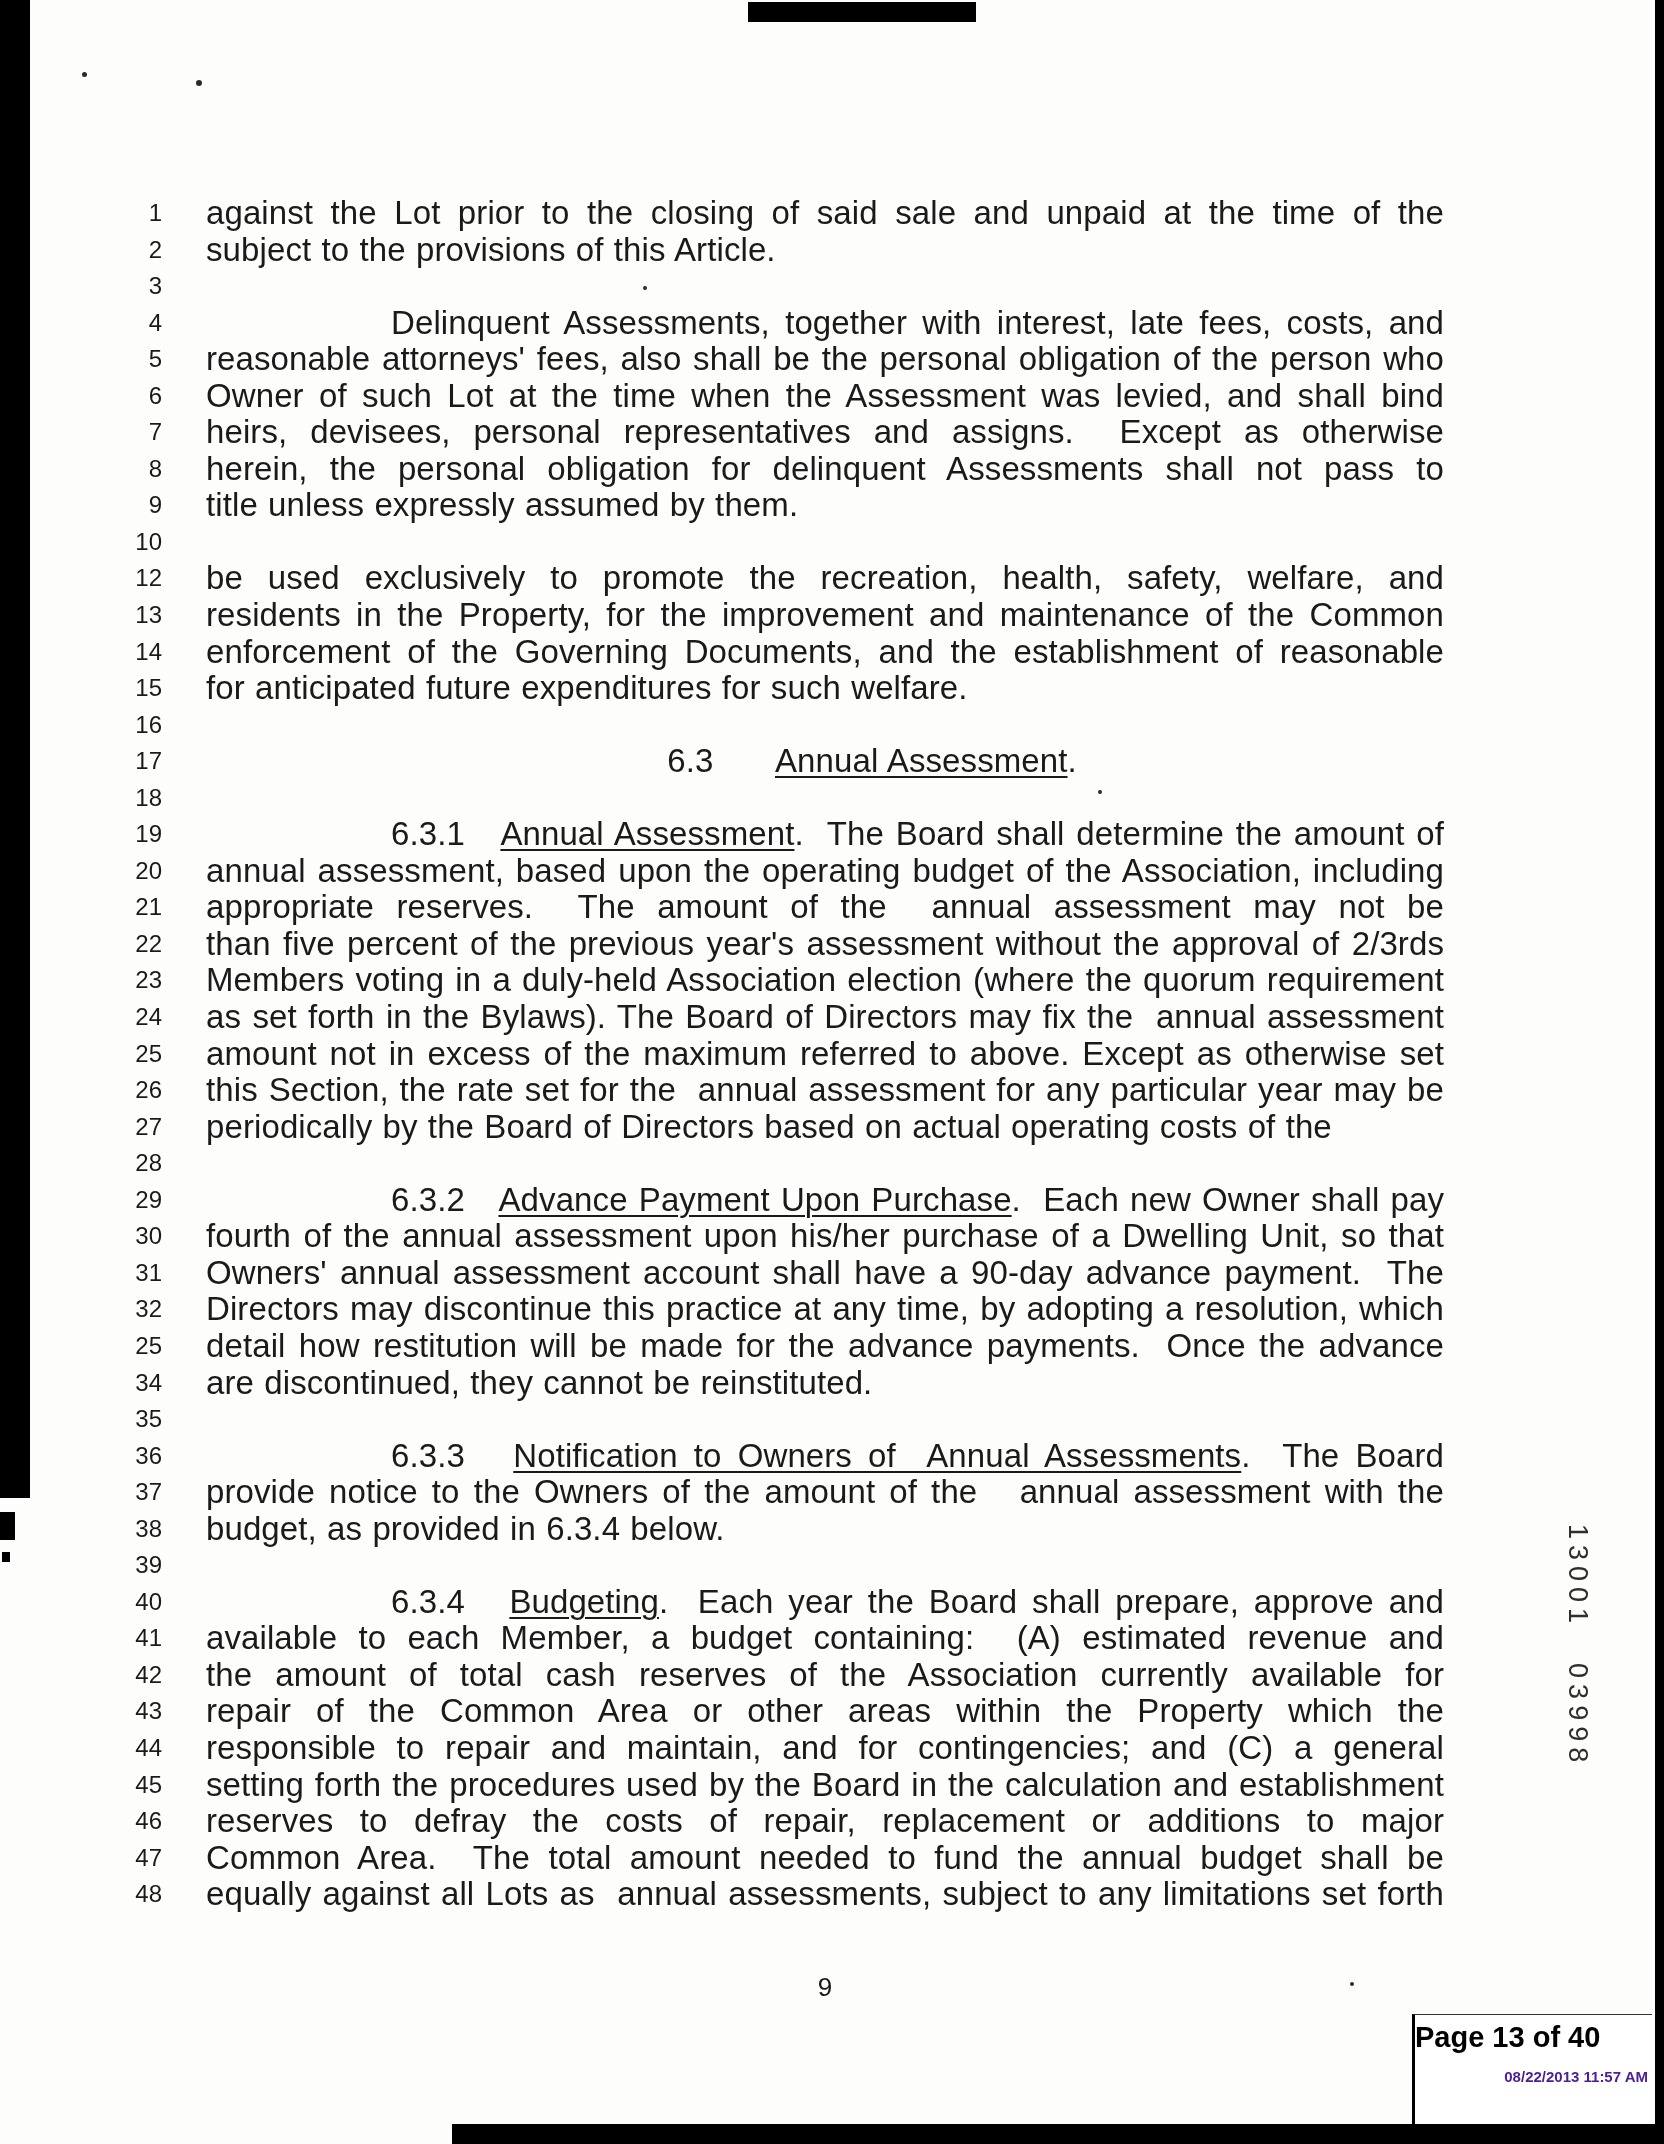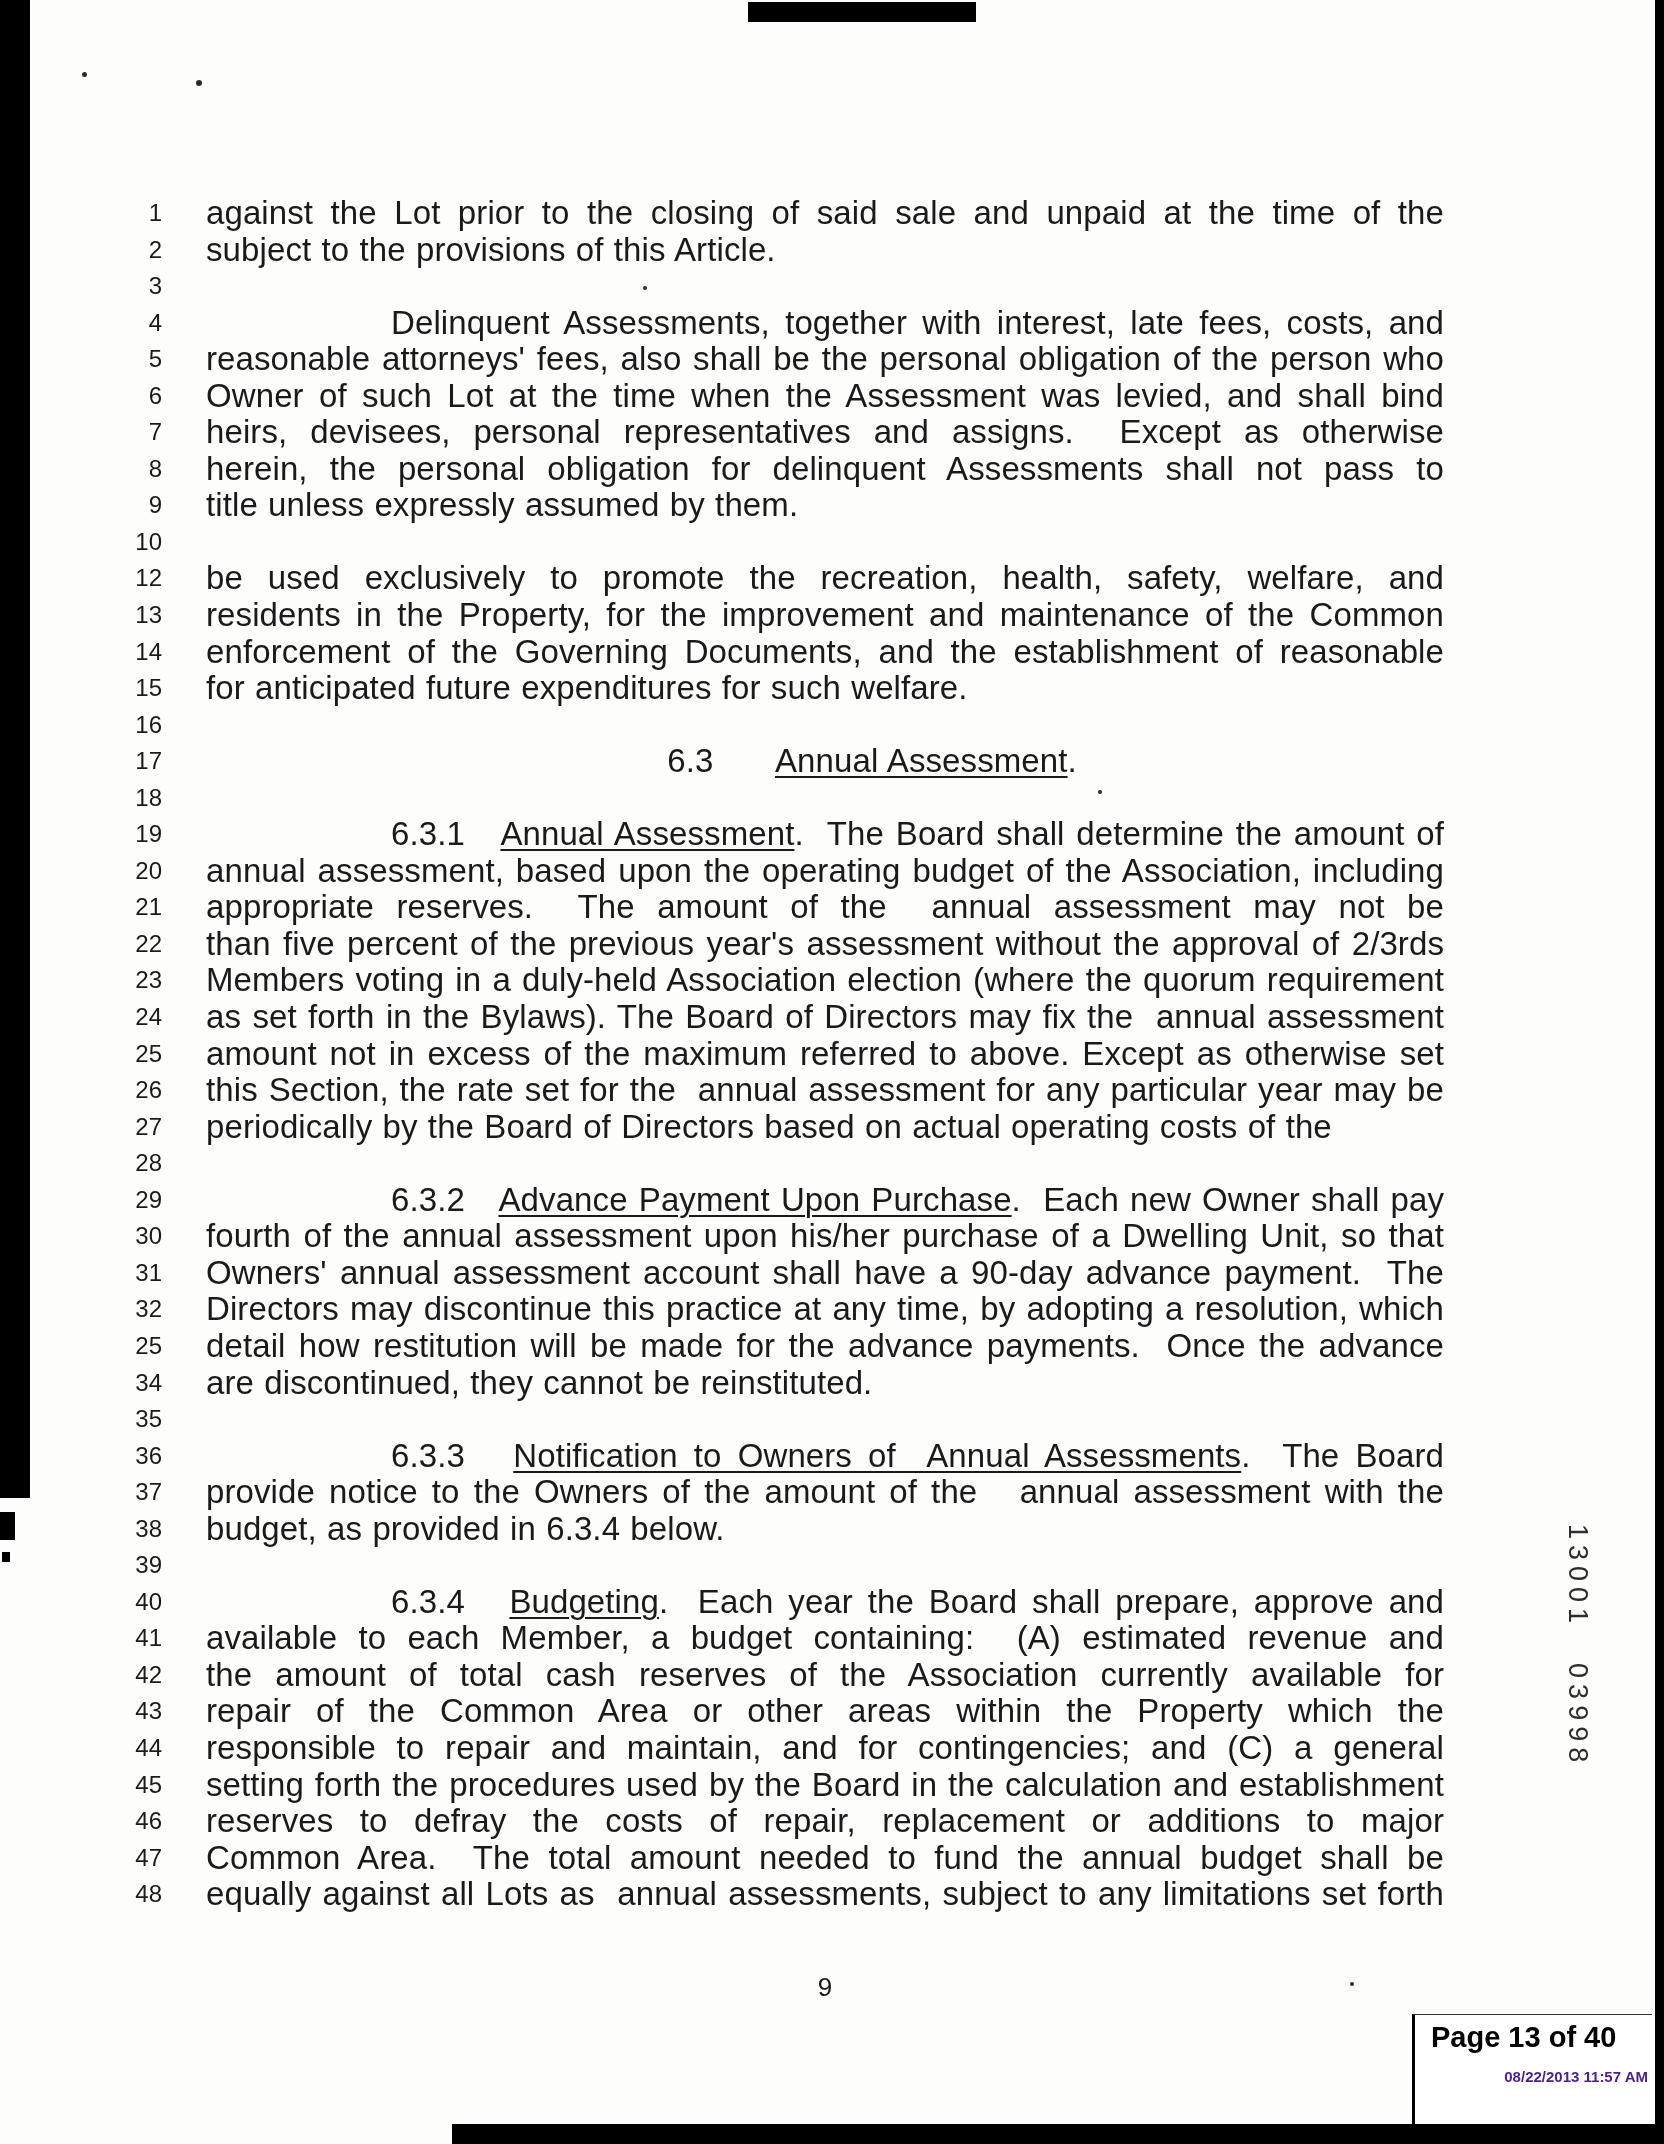--- a/index.html
+++ b/index.html
@@ -32,21 +32,21 @@
   .bates{position:absolute;left:1593px;top:1524px;width:0;height:0;}
   .bates-inner{
     display:inline-block;white-space:nowrap;transform:rotate(90deg);transform-origin:0 0;
     font-size:27px;letter-spacing:6px;color:#2e2e2e;
   }
   .bates-gap{display:inline-block;width:34px;}
   
   .stamp{
     position:absolute;left:1412px;top:2014px;width:240px;height:110px;
     background:#fff;border-left:3px solid #000;border-top:1px solid #333;
-    padding:6px 4px 0 16px;box-sizing:border-box;
+    padding:6px 4px 0 0;box-sizing:border-box;
   }
   .stamp-label{font-size:29px;font-weight:bold;color:#000;white-space:nowrap;}
   .stamp-time{font-size:15px;font-weight:bold;color:#4c1d95;text-align:right;margin-top:14px;white-space:nowrap;}
 </style>
 </head>
 <body>
 
 <div class="page">
 
   <div class="artifact left-bar"></div>

